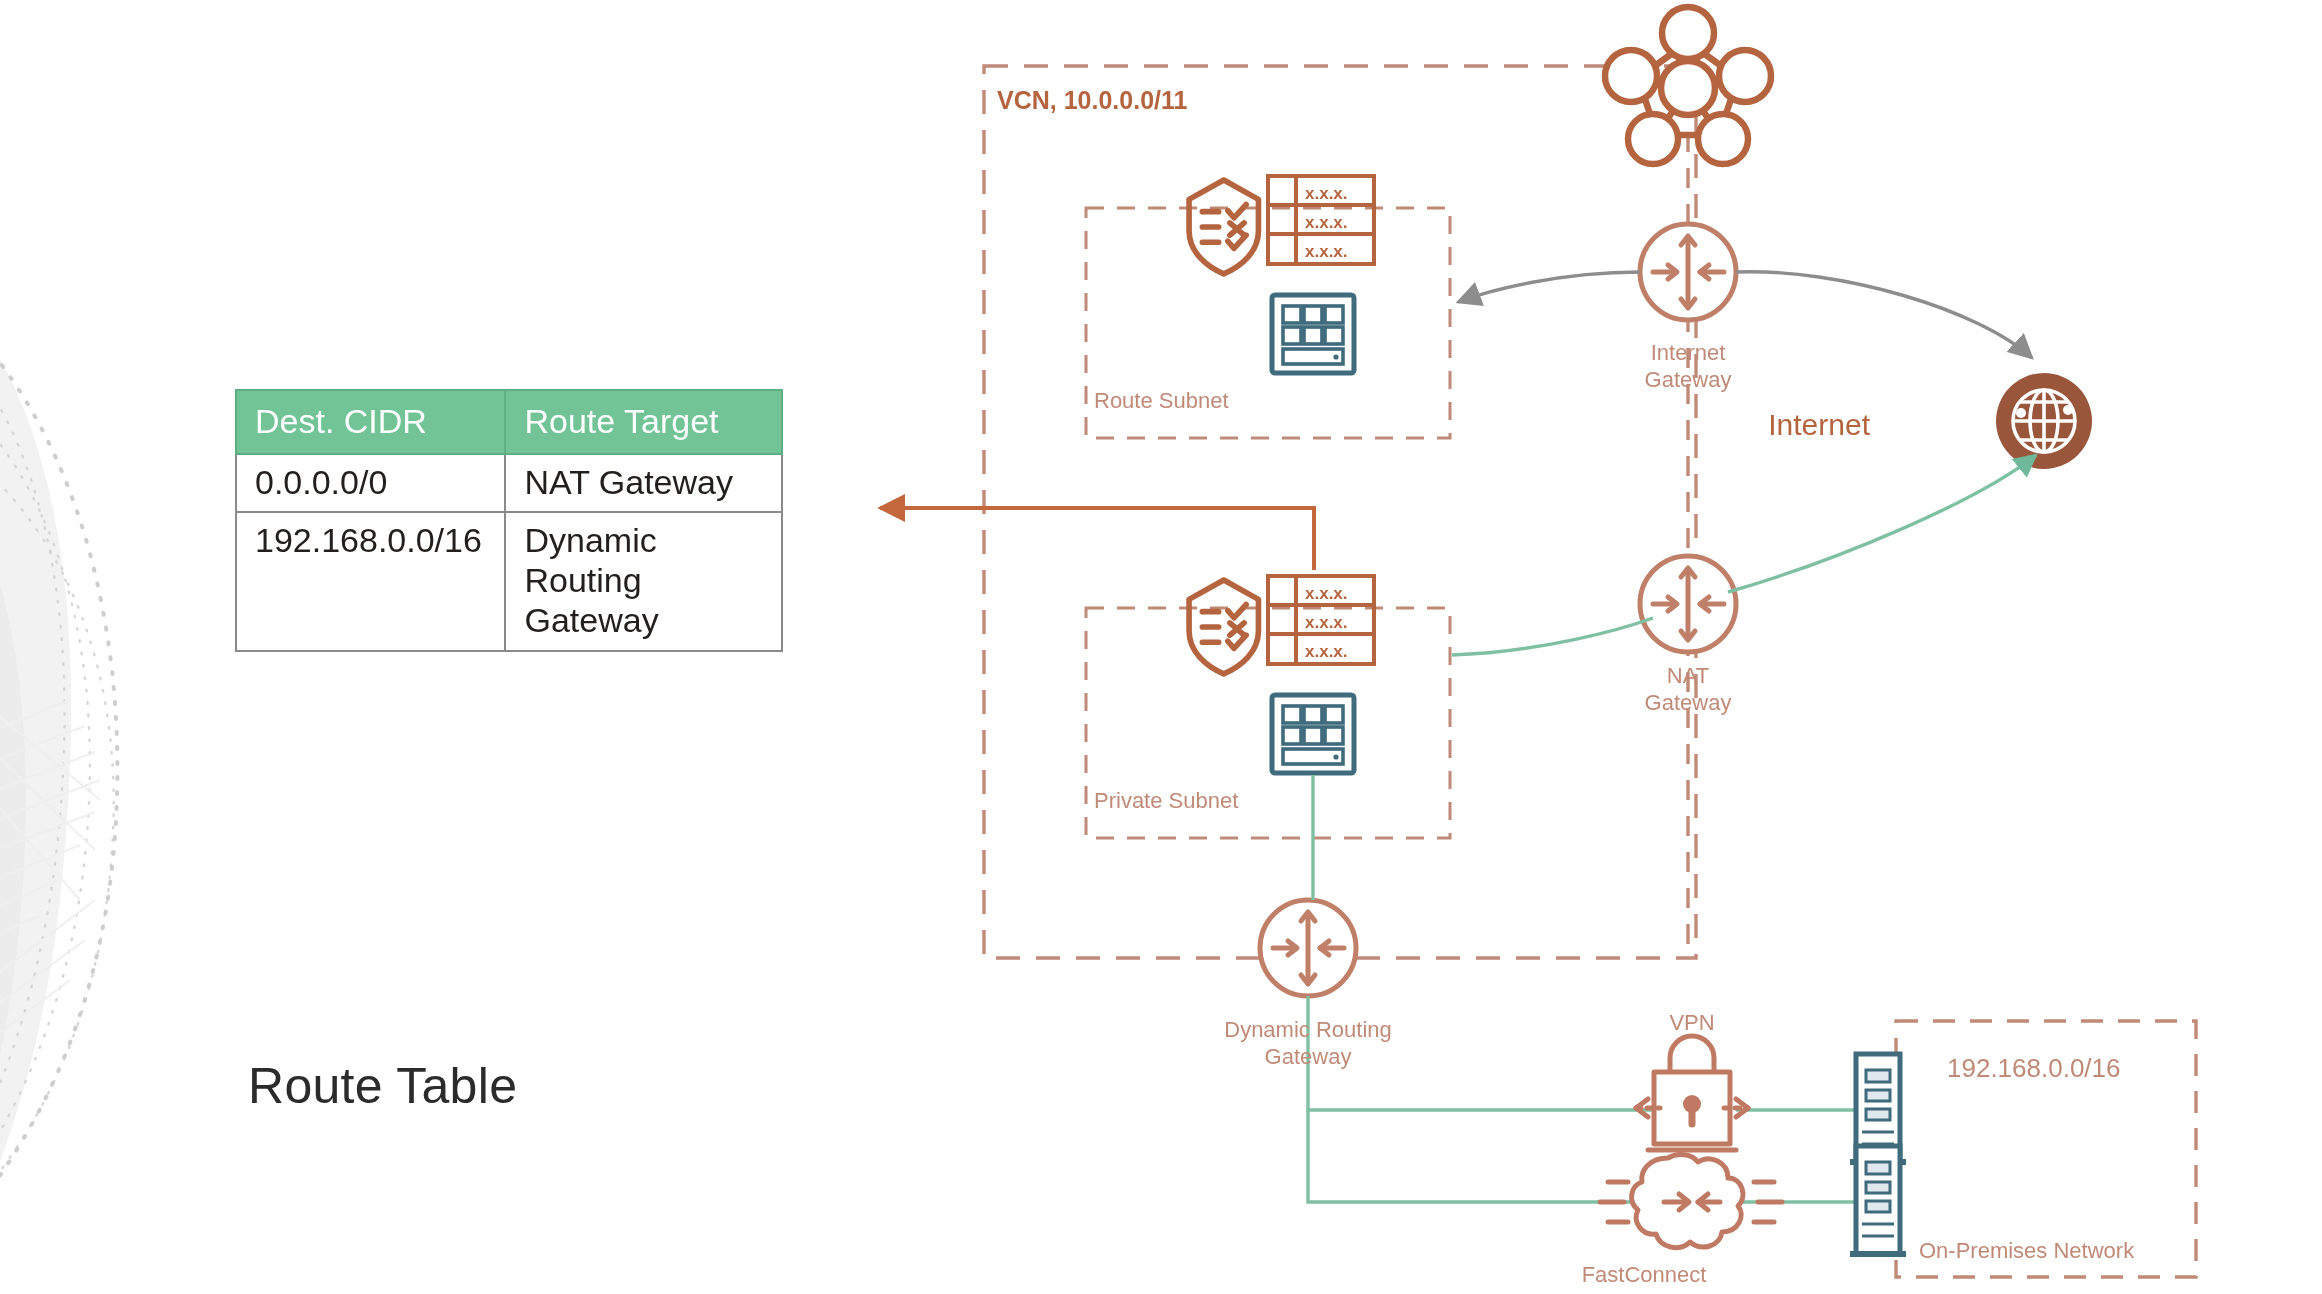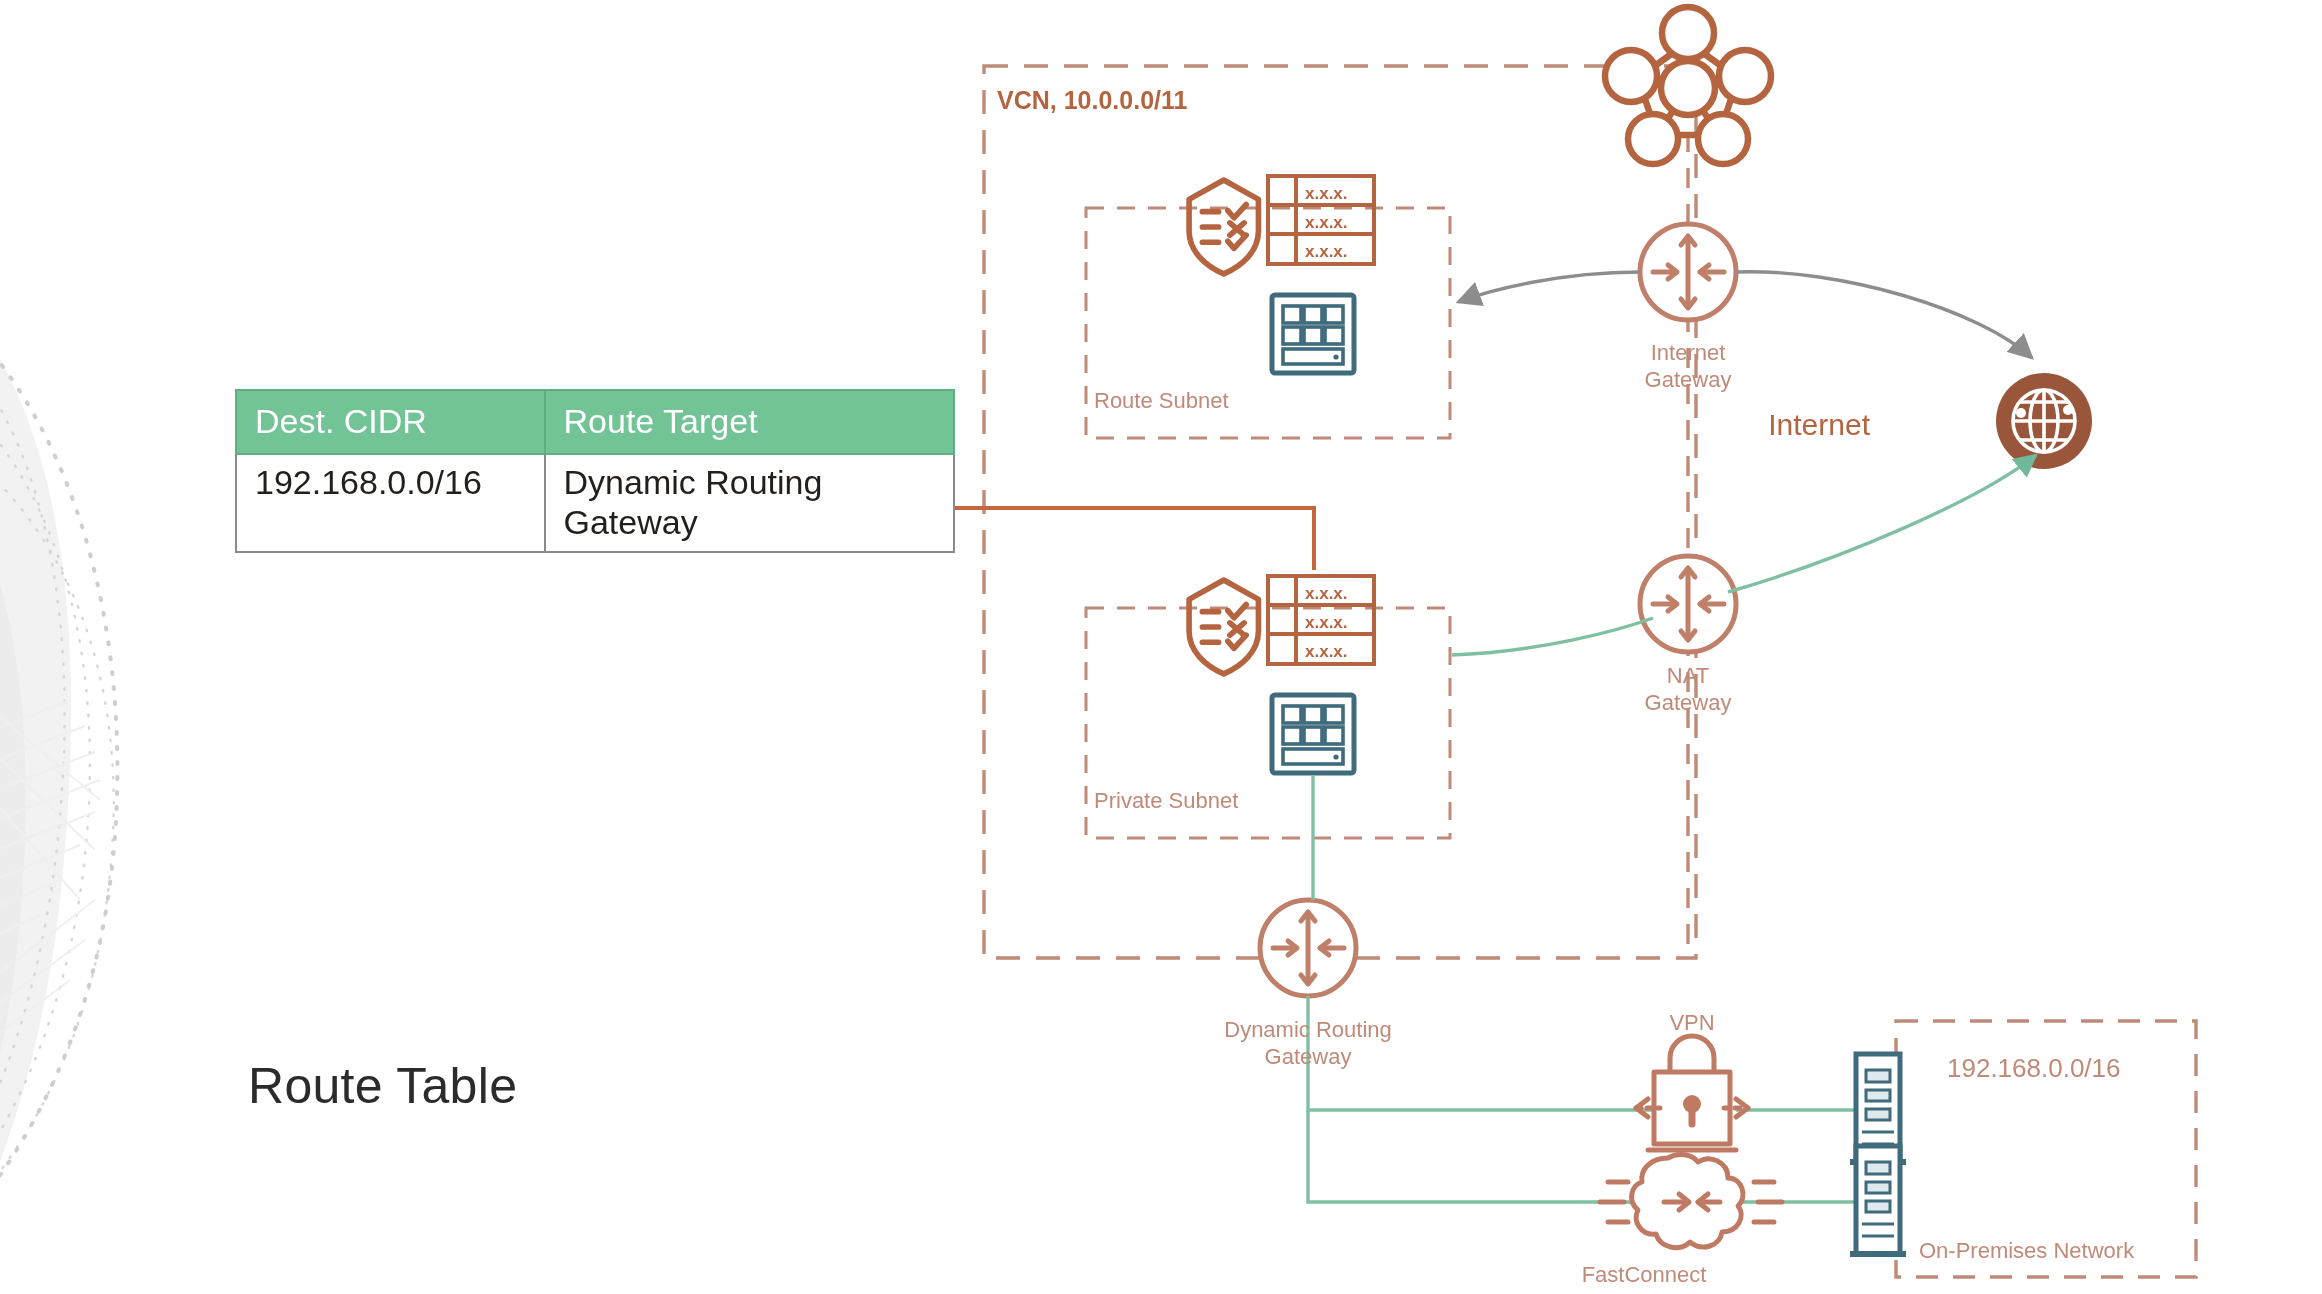--- a/index.html
+++ b/index.html
@@ -3,21 +3,21 @@
 <meta charset="utf-8">
 <style>
   html,body{margin:0;padding:0;background:#ffffff;}
   body{width:2322px;height:1294px;position:relative;overflow:hidden;
        font-family:"Liberation Sans","DejaVu Sans",sans-serif;}
   #stage{position:absolute;inset:0;width:2322px;height:1294px;}
   #bg-decor{position:absolute;left:0;top:0;width:300px;height:1294px;pointer-events:none;}
   #diagram{position:absolute;left:0;top:0;width:2322px;height:1294px;}
 
   
-  #route-table{position:absolute;left:235px;top:389px;width:720px;
+  #route-table{position:absolute;left:235px;top:389px;width:548px;
                border-collapse:collapse;background:#fff;}
   #route-table td,#route-table th{
       border:2px solid #8a8a8a;padding:7px 16px 9px 18px;
       font-size:34px;line-height:1.18;color:#231f1c;text-align:left;
       font-weight:400;vertical-align:top;}
   #route-table thead th{background:#72c396;color:#ffffff;border-color:#5fae83;
       font-weight:400;padding-top:10px;padding-bottom:12px;}
   #route-table col.c1{width:275px;}
   #route-table col.c2{width:365px;}
 
@@ -299,20 +299,24 @@
         <col class="c2">
       </colgroup>
     <thead>
       <tr>
         <th>Dest. CIDR</th>
         <th>Route Target</th>
       </tr>
     </thead>
     <tbody>
       <tr>
+        <td>0.0.0.0/0</td>
+        <td>NAT Gateway</td>
+      </tr>
+      <tr>
         <td>192.168.0.0/16</td>
         <td>Dynamic Routing Gateway</td>
       </tr>
     </tbody>
   </table>
 
   <div id="page-title">Route Table</div>
 
 </div>
 

